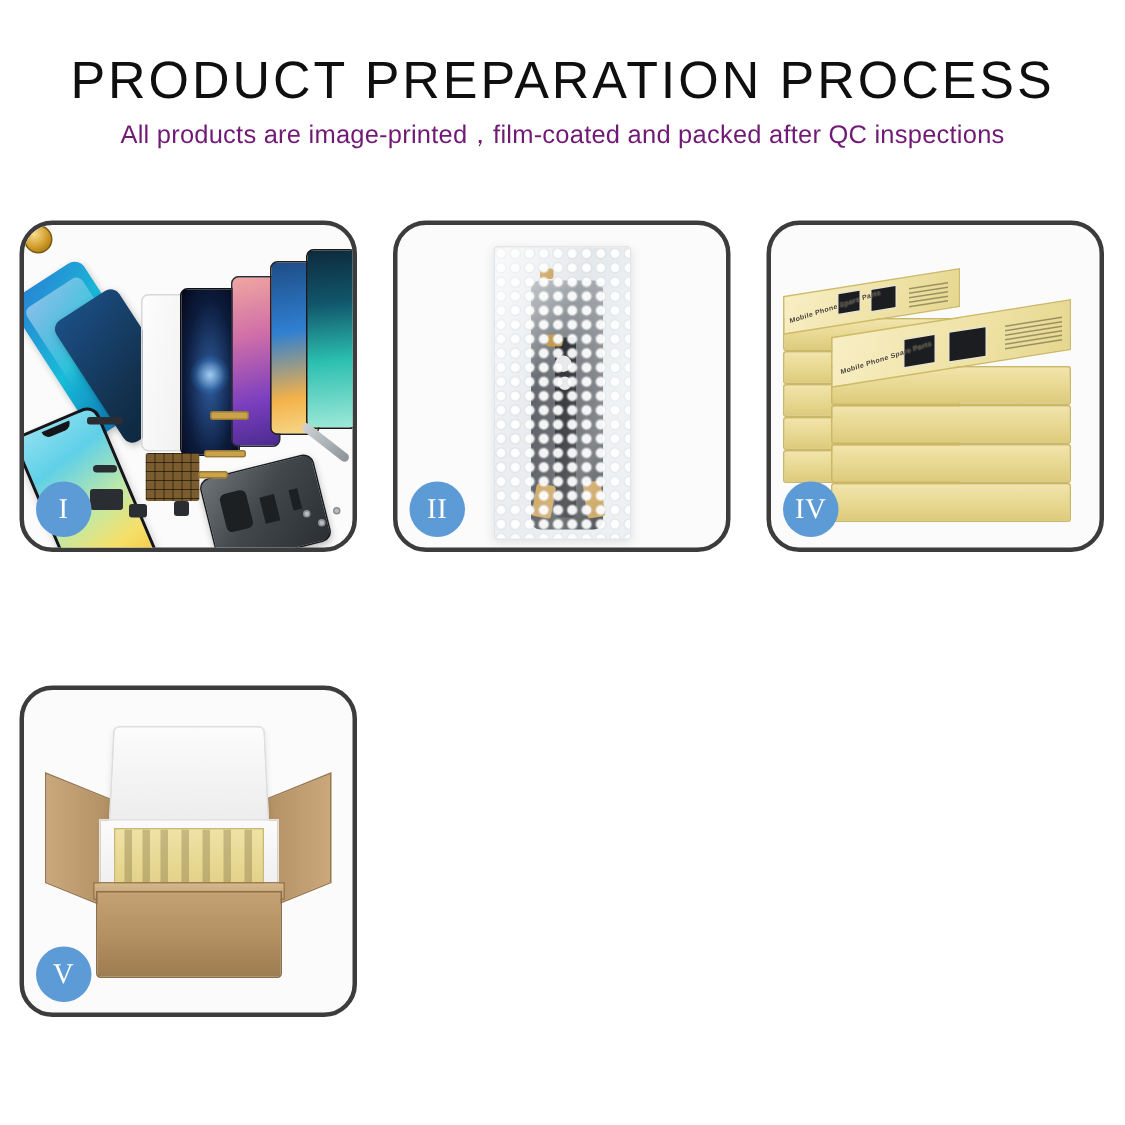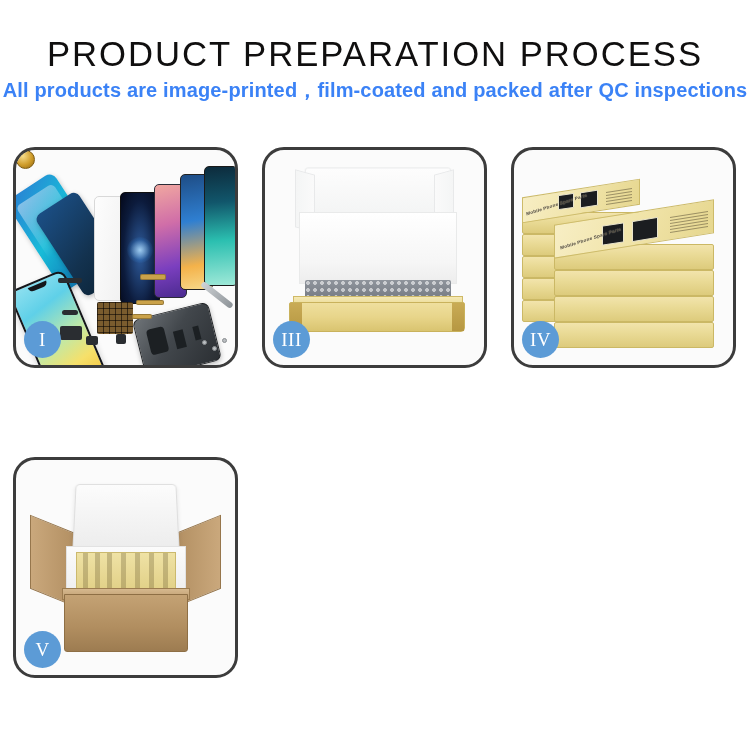--- a/index.html
+++ b/index.html
@@ -18,23 +18,23 @@
     font-size: 35px;
     font-weight: 400;
     letter-spacing: 2.0px;
     color: #100f0f;
     line-height: 42px;
     white-space: nowrap;
     transform: scaleX(0.99);
   }
   .subtitle {
     margin-top: 5px;
-    font-size: 20px;
-    font-weight: 700;
-    color: #3b82f6;
+    font-size: 17px;
+    font-weight: 400;
+    color: #701a75;
     letter-spacing: 0.15px;
     line-height: 20px;
     white-space: nowrap;
   }
 
   
   .grid {
     position: absolute;
     left: 13px; top: 147px;
     width: 724px;
@@ -408,33 +408,38 @@
         <div class="p1-strip" style="left:120px; top:150px; width:28px; height:5px;"></div>
         <div class="p1-strip" style="left:116px; top:164px; width:20px; height:5px;"></div>
         <div class="p1-tool"></div>
         <div class="p1-screw" style="left:206px; top:188px;"></div>
         <div class="p1-screw" style="left:196px; top:196px;"></div>
         <div class="p1-screw" style="left:186px; top:190px;"></div>
       </div>
       <div class="badge">I</div>
     </div>
 
-
     <div class="panel">
       <div class="scene">
-        <div class="p3-lidback"></div>
-        <div class="p3-lidwing-l"></div>
-        <div class="p3-lidwing-r"></div>
-        <div class="p3-inner"></div>
-        <div class="p3-foam"></div>
-        <div class="p3-boxside"></div>
-        <div class="p3-boxfront"></div>
+        <div class="p2-bag">
+          <div class="p2-part"></div>
+          <div class="p2-flex"></div>
+          <div class="p2-white" style="left:40px; top:72px; width:11px; height:11px;"></div>
+          <div class="p2-white" style="left:42px; top:86px; width:9px; height:9px;"></div>
+          <div class="p2-gold" style="left:30px; top:14px; width:9px; height:7px;"></div>
+          <div class="p2-gold" style="left:34px; top:58px; width:11px; height:8px;"></div>
+          <div class="p2-gold" style="left:26px; top:158px; width:13px; height:22px; transform:rotate(10deg);"></div>
+          <div class="p2-gold" style="left:60px; top:156px; width:12px; height:24px; transform:rotate(-8deg);"></div>
+          <div class="p2-bubbles"></div>
+          <div class="p2-sheen"></div>
+        </div>
       </div>
-      <div class="badge">III</div>
+      <div class="badge">II</div>
     </div>
+
 
     <div class="panel">
       <div class="scene p4-stack">
 
         <div class="p4-box" style="left:8px;  top:62px;  width:118px; height:22px;"></div>
         <div class="p4-box" style="left:8px;  top:84px;  width:118px; height:22px;"></div>
         <div class="p4-box" style="left:8px;  top:106px; width:118px; height:22px;"></div>
         <div class="p4-box" style="left:8px;  top:128px; width:118px; height:22px;"></div>
         <div class="p4-box" style="left:8px;  top:150px; width:118px; height:22px;"></div>
         <div class="p4-top" style="left:8px;  top:38px;  width:118px; height:26px;"></div>

